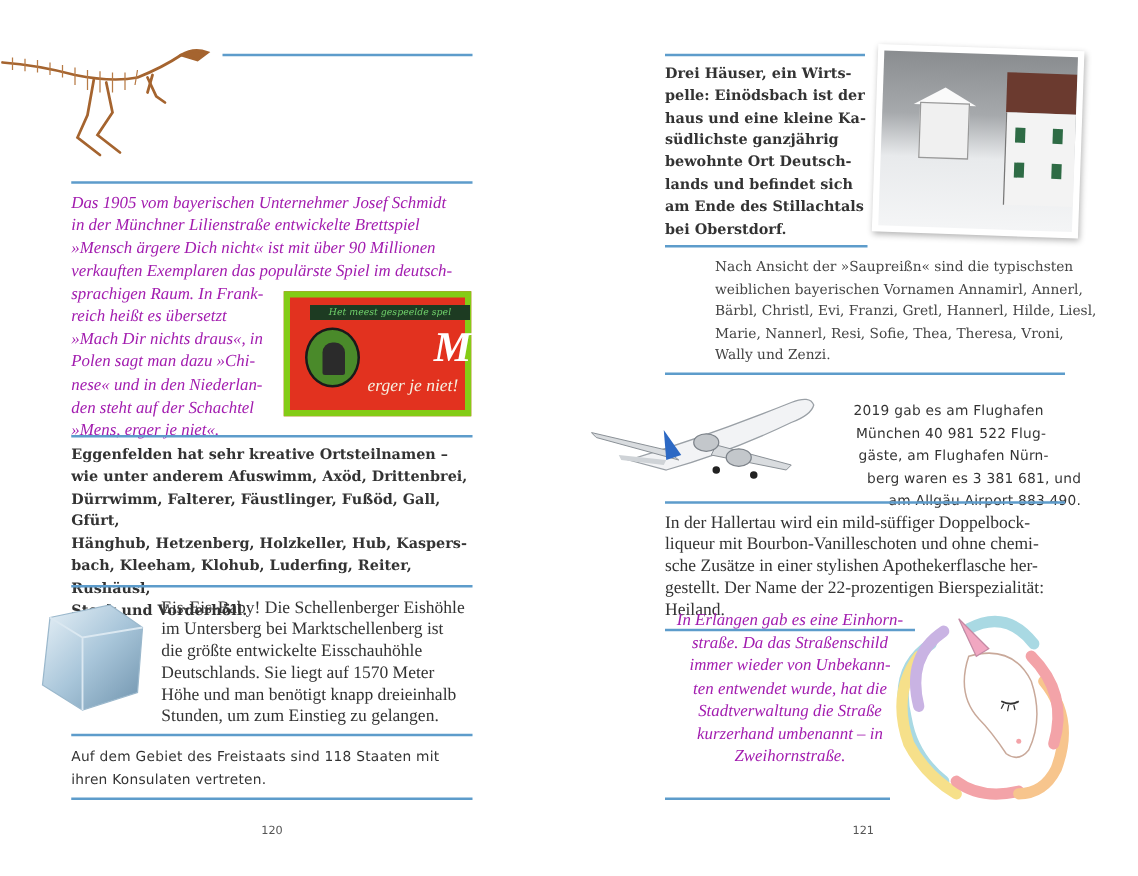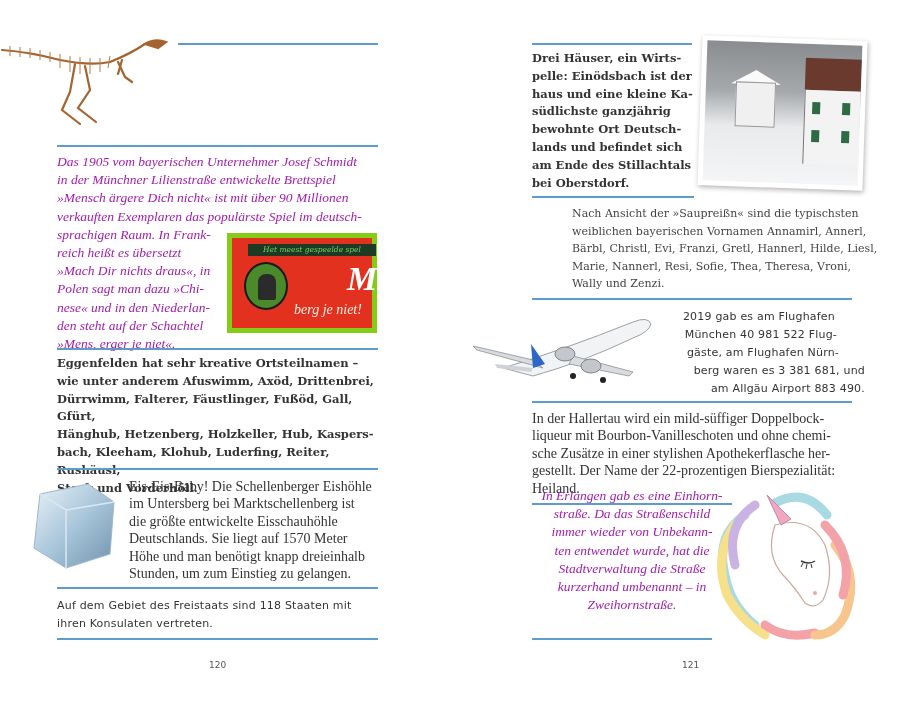--- a/index.html
+++ b/index.html
@@ -74,21 +74,21 @@
     <div>Polen sagt man dazu »Chi-</div>
     <div>nese« und in den Niederlan-</div>
     <div>den steht auf der Schachtel</div>
     <div>»Mens, erger je niet«.</div>
   </div>
 
   <div class="img game-box" style="left:227px;top:233px;width:150px;height:100px;">
     <div class="game-banner">Het meest gespeelde spel</div>
     <div class="game-medallion"></div>
     <div class="game-title">Mens</div>
-    <div class="game-sub">berg je niet!</div>
+    <div class="game-sub">erger je niet!</div>
   </div>
 
   <div class="rule" style="left:57px;top:348px;width:321px;"></div>
   <div class="blk txt-slab-bold" style="left:57px;top:355px;width:330px;">
     <div>Eggenfelden hat sehr kreative Ortsteilnamen –</div>
     <div>wie unter anderem Afuswimm, Axöd, Drittenbrei,</div>
     <div>Dürrwimm, Falterer, Fäustlinger, Fußöd, Gall, Gfürt,</div>
     <div>Hänghub, Hetzenberg, Holzkeller, Hub, Kaspers-</div>
     <div>bach, Kleeham, Klohub, Luderfing, Reiter, Rushäusl,</div>
     <div>Stock und Vorderhöll.</div>
@@ -167,21 +167,21 @@
     <path d="M60 50 L0 36 L4 40 L70 58 Z" fill="#d9dcdf" stroke="#8a9096" stroke-width="0.8"></path>
     <path d="M100 46 L160 62 L156 66 L96 54 Z" fill="#d9dcdf" stroke="#8a9096" stroke-width="0.8"></path>
     <path d="M58 34 L72 54 L60 58 Z" fill="#2d69c4"></path>
     <path d="M22 54 L60 58 L58 62 L24 58 Z" fill="#cfd3d7"></path>
     <ellipse cx="92" cy="44" rx="10" ry="7" fill="#c3c7cb" stroke="#7d838a"></ellipse>
     <ellipse cx="118" cy="56" rx="10" ry="7" fill="#c3c7cb" stroke="#7d838a"></ellipse>
     <circle cx="100" cy="66" r="3" fill="#222"></circle>
     <circle cx="130" cy="70" r="3" fill="#222"></circle>
   </svg>
   <div class="blk txt-hand" style="left:200px;top:308px;width:210px;text-align:right;">
-    <div style="padding-right:30px;">2019 gab es am Flughafen</div>
+    <div style="padding-right:30px;margin-top:12px;">2019 gab es am Flughafen</div>
     <div style="padding-right:28px;">München 40 981 522 Flug-</div>
     <div style="padding-right:26px;">gäste, am Flughafen Nürn-</div>
     <div>berg waren es 3 381 681, und</div>
     <div>am Allgäu Airport 883 490.</div>
   </div>
   <div class="rule" style="left:77px;top:401px;width:320px;"></div>
 
   <div class="blk txt-book" style="left:77px;top:410px;width:340px;font-family:Liberation Serif, serif;">
     <div>In der Hallertau wird ein mild-süffiger Doppelbock-</div>
     <div>liqueur mit Bourbon-Vanilleschoten und ohne chemi-</div>

